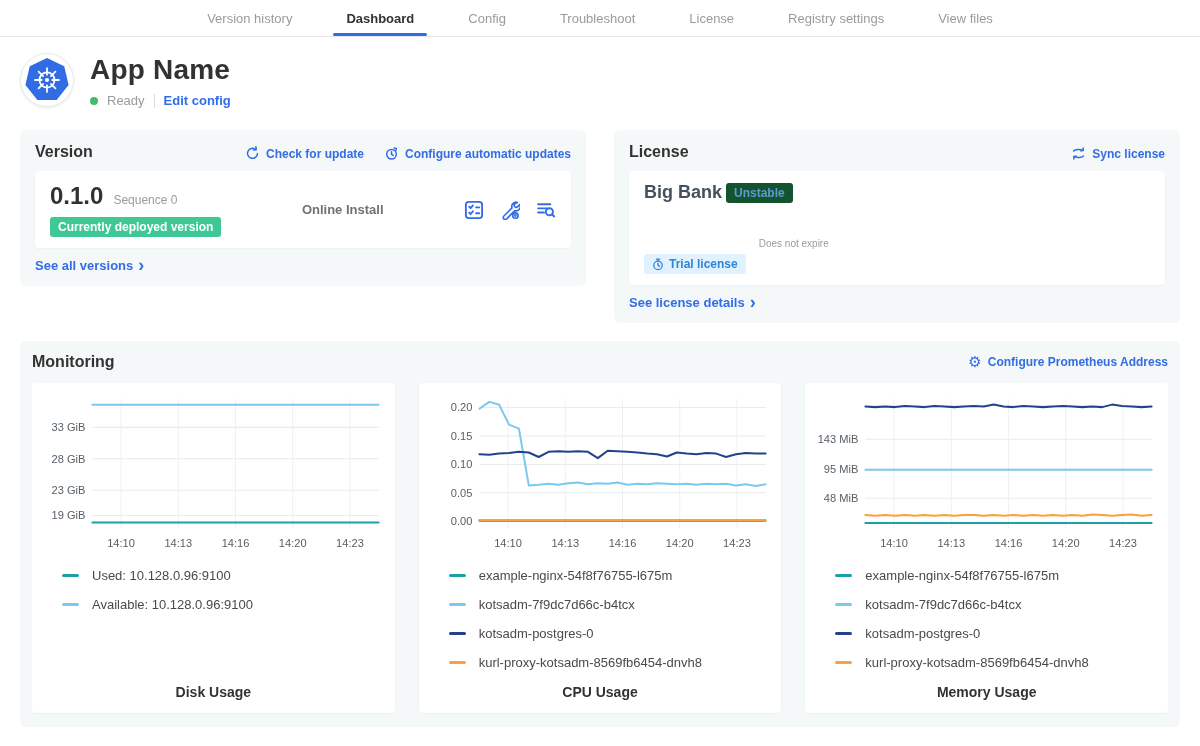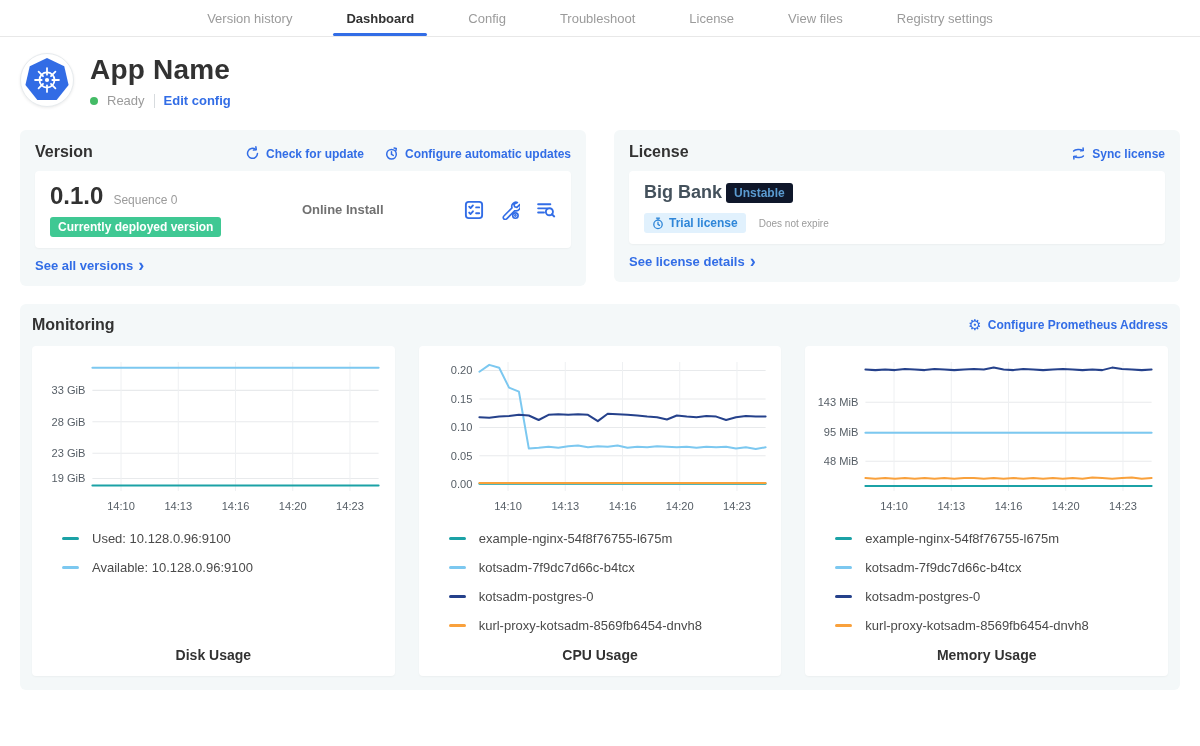--- a/index.html
+++ b/index.html
@@ -39,23 +39,23 @@
   .v-seq { font-size: 12px; color: #9b9b9b; }
   .badge-green { display: inline-block; margin-top: 7px; background: #3fc893; color: #fff; font-size: 12px; font-weight: 700; padding: 3px 8px; border-radius: 3px; text-align: right; }
   .deployed { margin-top: 8px; font-size: 12px; color: #9b9b9b; }
   .install-type { flex: 1 1 auto; font-size: 13px; font-weight: 700; color: #717171; }
   .v-icons { display: flex; gap: 16px; color: #326de6; align-items: center; }
   .v-icons span { cursor: pointer; display: flex; }
   .see-link { margin-top: 10px; display: flex; align-items: center; gap: 5px; font-size: 13px; font-weight: 700; color: #326de6; cursor: pointer; }
   .chev { font-size: 18px; line-height: 11px; font-weight: 700; }
   .lic-name-row { display: flex; gap: 4px; align-items: center; }
   .lic-name { font-size: 18px; font-weight: 700; color: #44515c; }
-  .badge-channel { background: #0f172a; color: #5b9bd1; font-size: 12px; font-weight: 700; padding: 3px 8px; border-radius: 3px; }
+  .badge-channel { background: #14532d; color: #5b9bd1; font-size: 12px; font-weight: 700; padding: 3px 8px; border-radius: 3px; }
   .lic-sub { display: flex; gap: 13px; align-items: center; margin-top: 10px; }
-  .badge-trial { background: #e1f1fd; color: #2f86d8; font-size: 12px; font-weight: 700; padding: 3px 8px; border-radius: 3px; display: flex; gap: 5px; align-items: center; }
+  .badge-trial { background: #e1f1fd; color: #2f86d8; font-size: 12px; font-weight: 700; padding: 3px 8px; border-radius: 3px; display: flex; gap: 5px; align-items: center; margin-top: 41px; }
   .expiry { font-size: 10px; color: #9b9b9b; }
   
   .monitoring { background: #f4f8f9; border-radius: 6px; margin: 18px 20px 0; padding: 12px 12px 14px; }
   .mon-head { display: flex; justify-content: space-between; align-items: center; }
   .charts-row { display: flex; gap: 24px; margin-top: 12px; }
   .chart-card { flex: 1; background: #fff; border-radius: 4px; padding: 8px 8px 13px; display: flex; flex-direction: column; height: 330px; box-shadow: 0 1px 2px rgba(0,0,0,.04); }
   .chart-wrap svg { width: 100%; display: block; }
   .legend { margin-top: 8px; padding-left: 22px; display: flex; flex-direction: column; gap: 14px; }
   .legend-item { display: flex; align-items: center; gap: 13px; font-size: 13px; color: #4a4a4a; }
   .dash { width: 17px; height: 3px; border-radius: 2px; flex: 0 0 auto; }
@@ -65,22 +65,22 @@
 </style>
 </head>
 <body>
 
 <div class="nav">
     <div class="tab">Version history</div>
     <div class="tab active">Dashboard</div>
     <div class="tab">Config</div>
     <div class="tab">Troubleshoot</div>
     <div class="tab">License</div>
+    <div class="tab">Registry settings</div>
     <div class="tab">View files</div>
-    <div class="tab">Registry settings</div>
   </div>
 
 <div class="header">
   <div class="logo-badge">
     <svg width="46" height="46" viewBox="0 0 52 52">
       <polygon points="26,1 45.5,10.4 50.4,31.6 36.9,48.5 15.1,48.5 1.6,31.6 6.5,10.4" fill="#326ce5"></polygon>
       <g stroke="#fff" stroke-width="2" stroke-linecap="round">
         <circle cx="26" cy="26" r="8.5" fill="none"></circle>
         <circle cx="26" cy="26" r="2.4" fill="#fff" stroke="none"></circle>
         <line x1="26" y1="12.5" x2="26" y2="20"></line>

